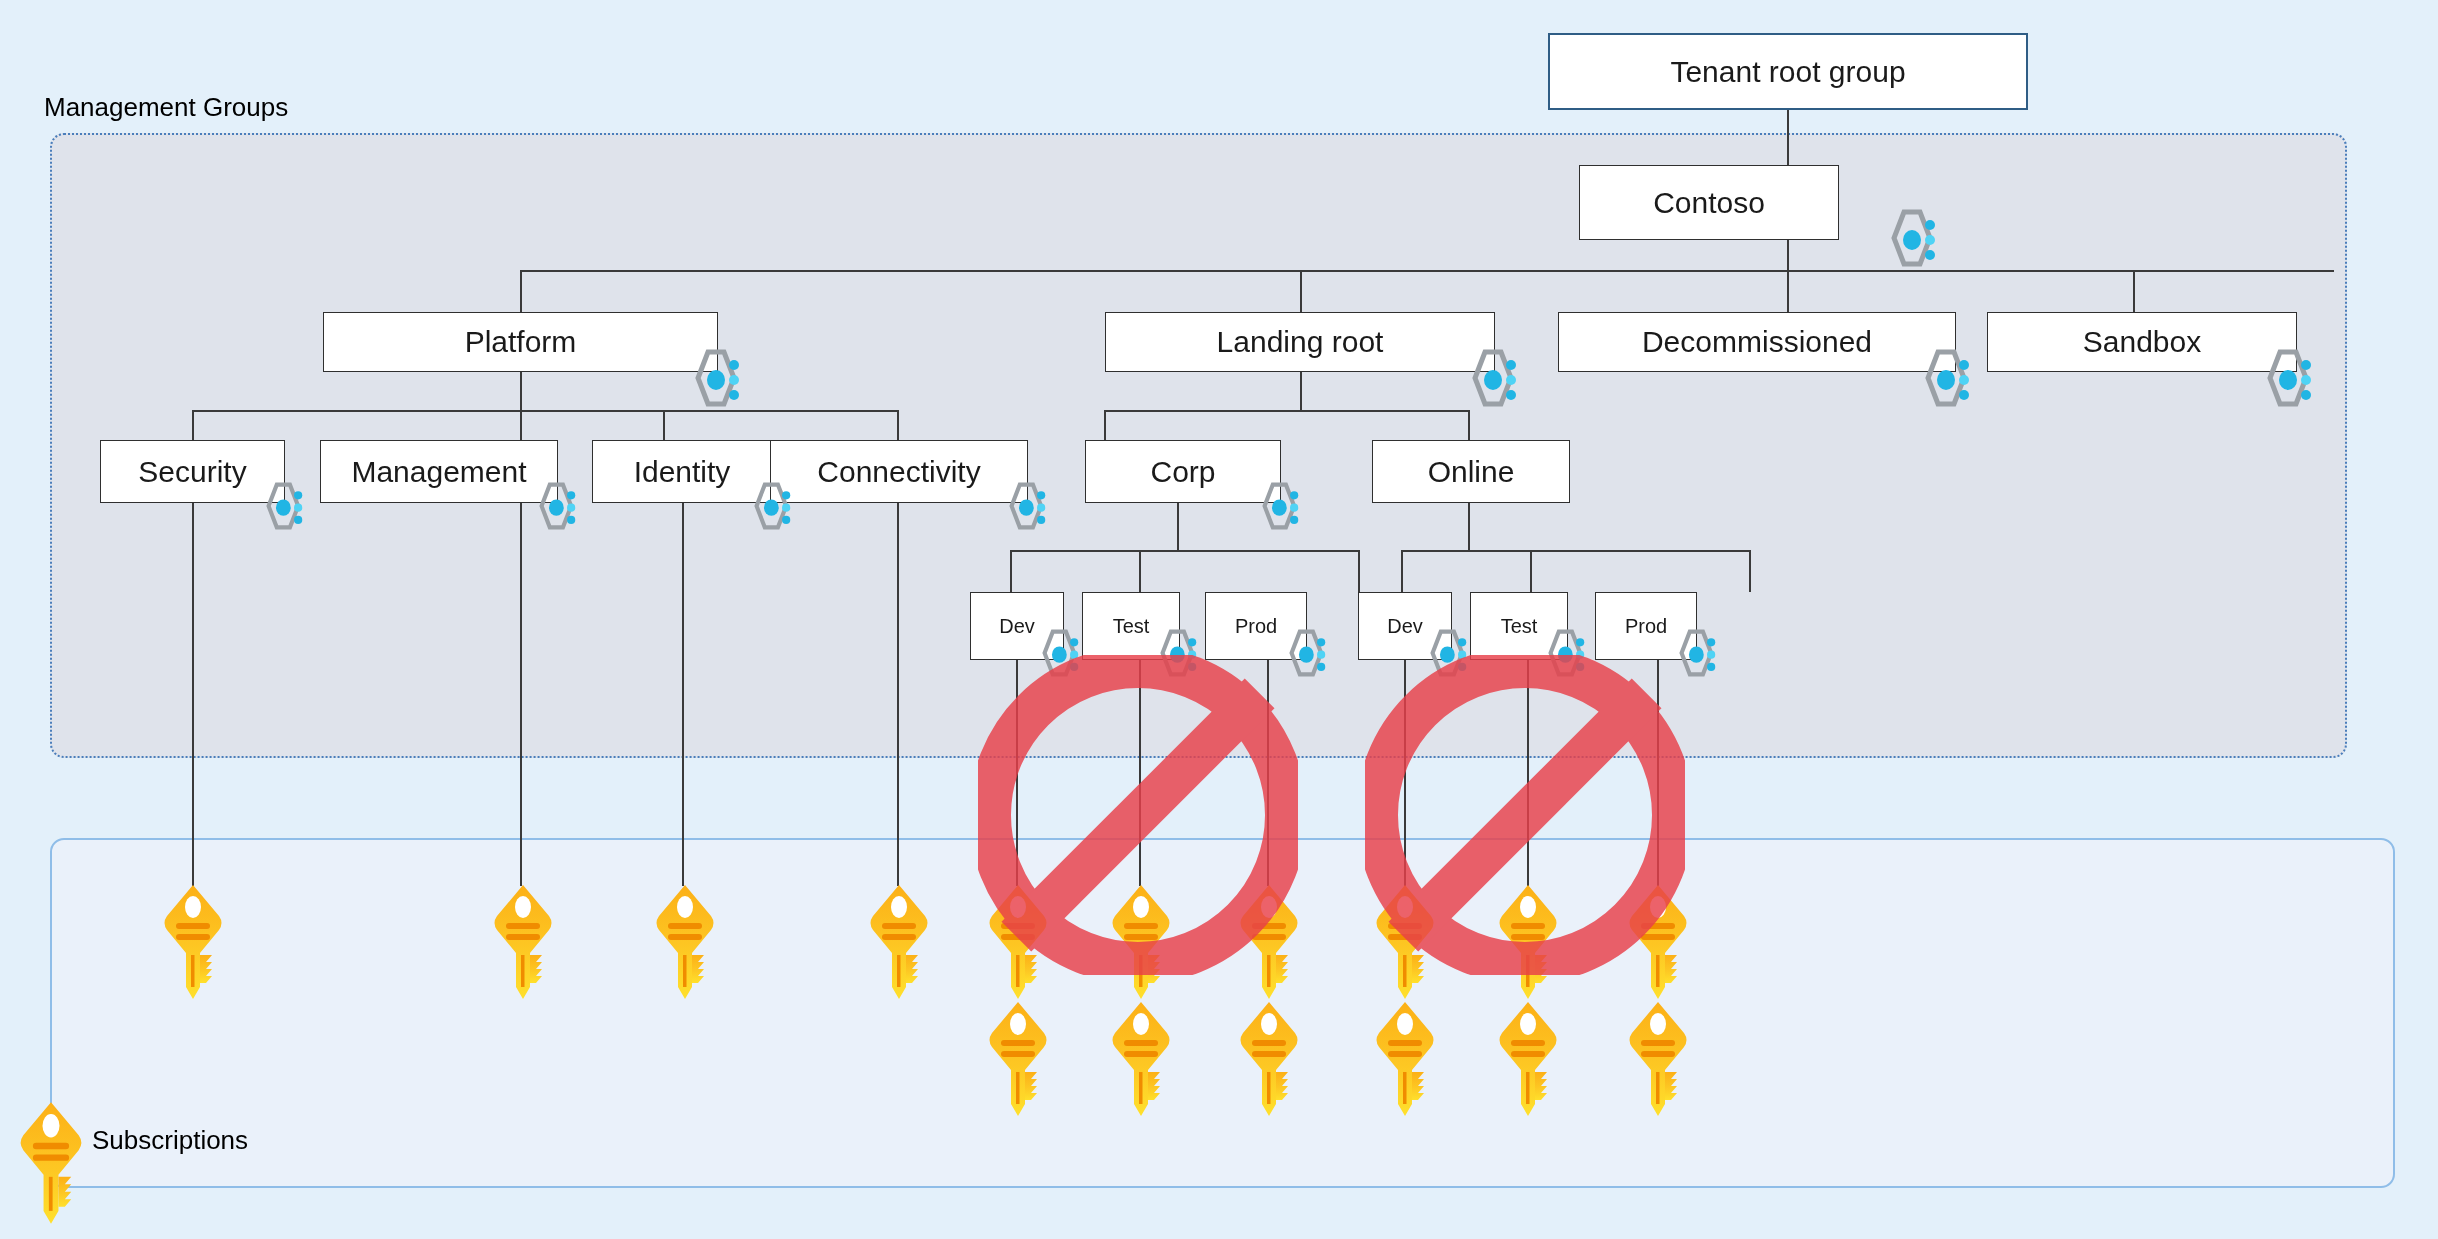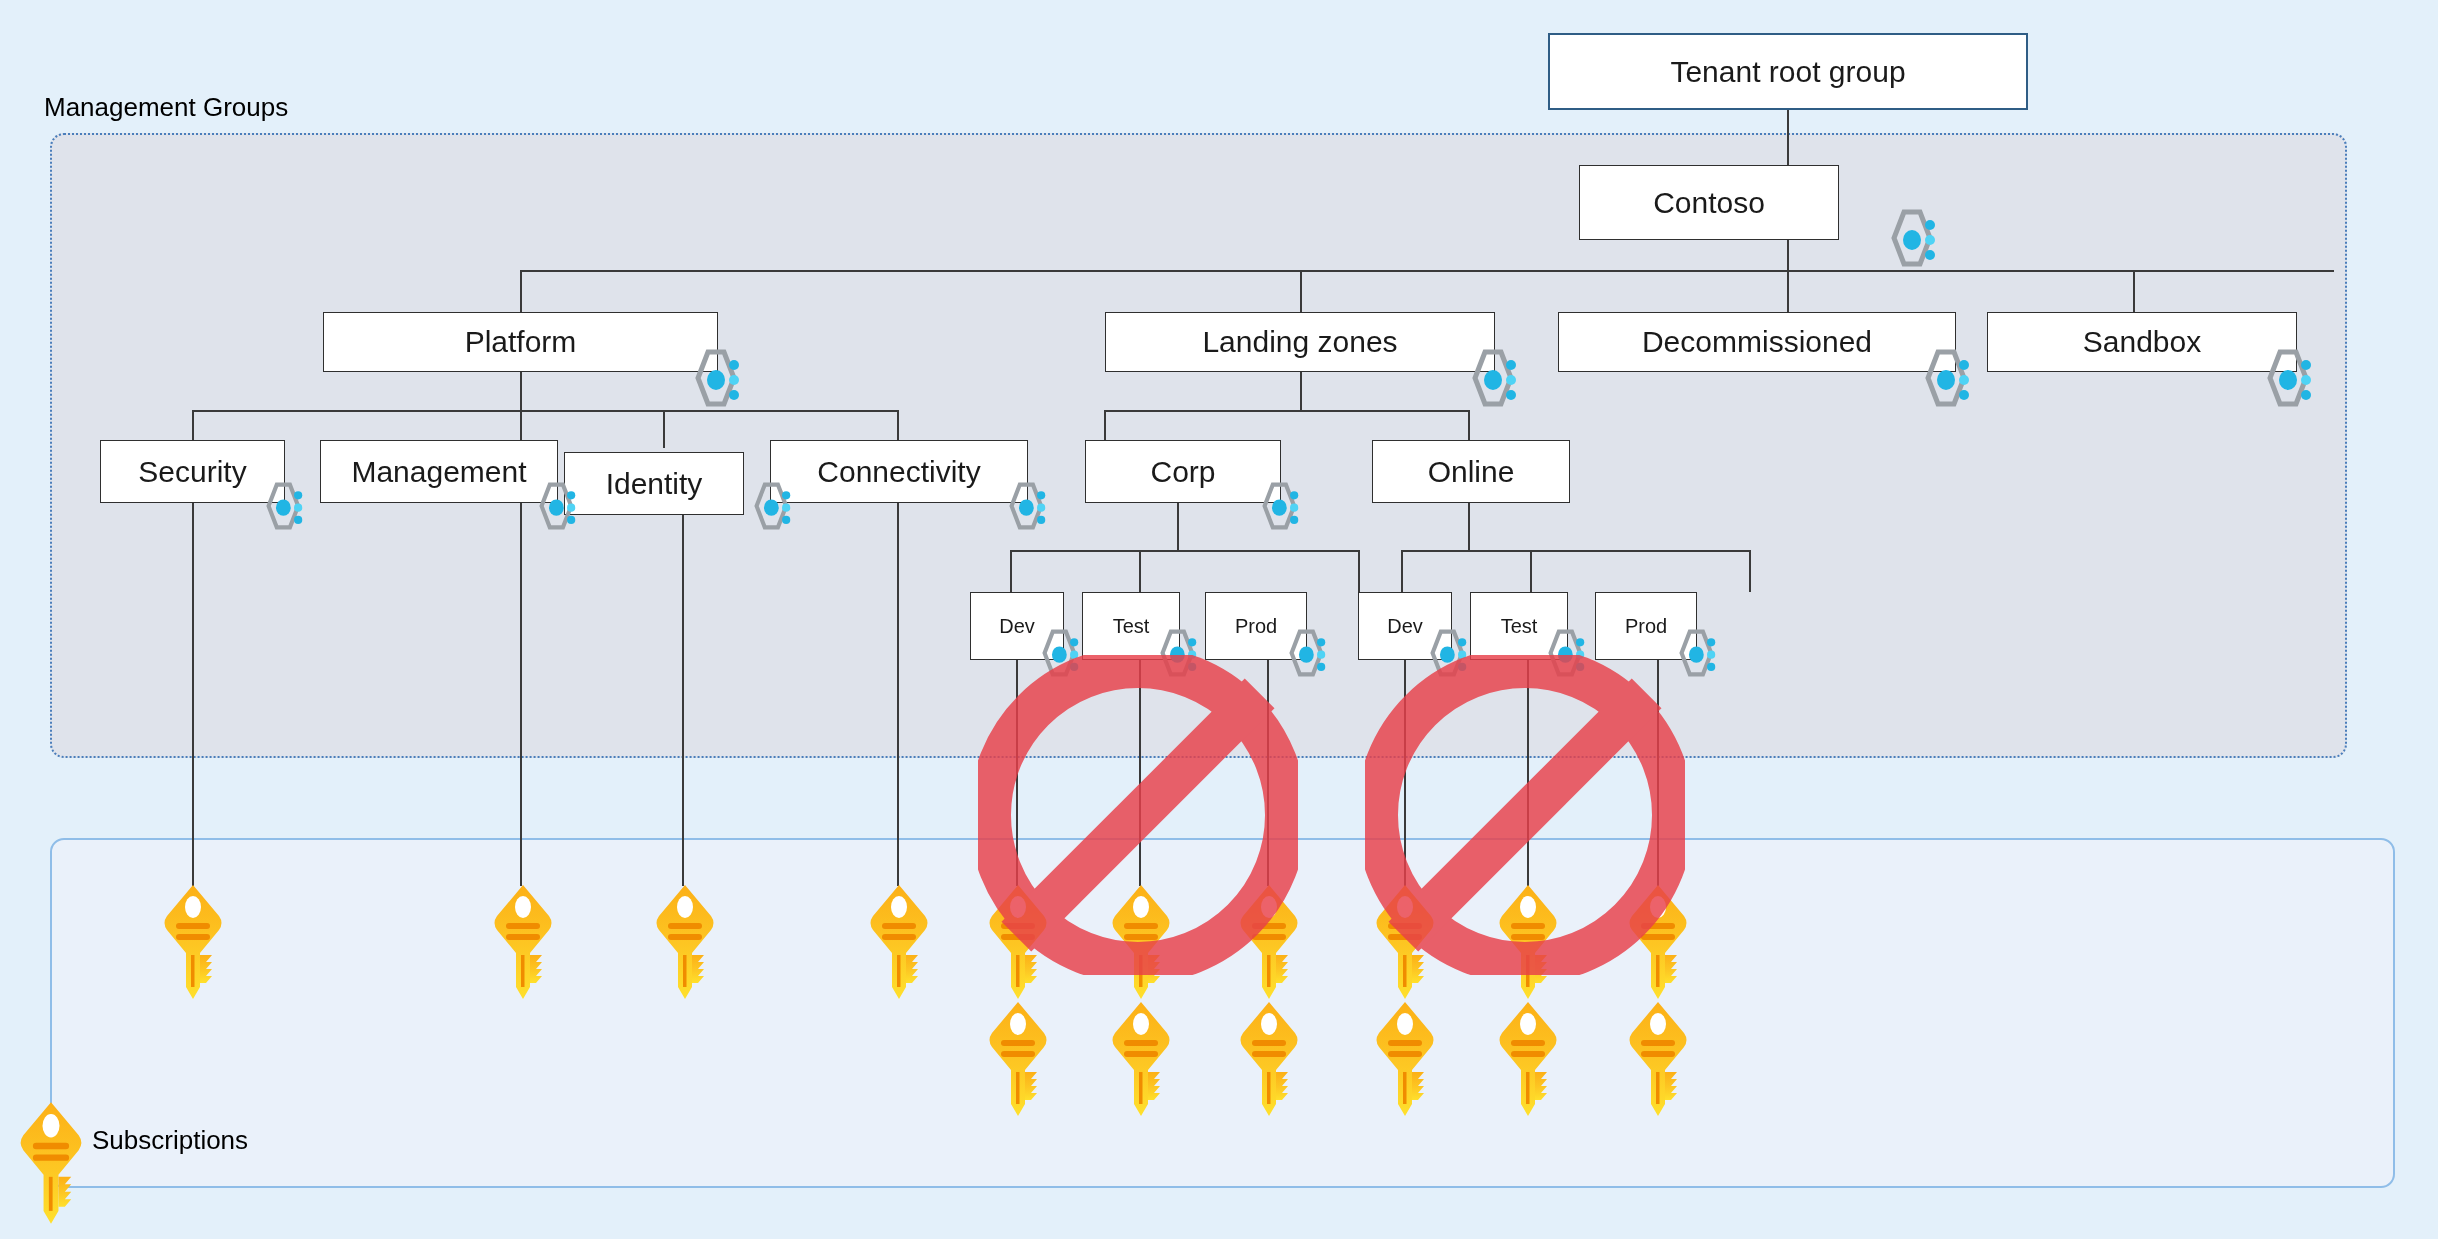--- a/index.html
+++ b/index.html
@@ -182,21 +182,21 @@
     <svg viewBox="0 0 56 60" width="56" height="60">
       <polygon points="18,4 34,4 44,30 34,56 18,56 8,30" fill="none" stroke="#9aa0a6" stroke-width="5"></polygon>
       <ellipse cx="26" cy="32" rx="9" ry="10" fill="#21b5e4"></ellipse>
       <circle cx="44" cy="17" r="5" fill="#21b5e4"></circle>
       <circle cx="44" cy="32" r="5" fill="#4fd3f5"></circle>
       <circle cx="44" cy="47" r="5" fill="#21b5e4"></circle>
     </svg>
   </div>
 
   <div class="node" style="left:1105px; top:312px; width:390px; height:60px;">
-    <span>Landing zones</span>
+    <span>Landing root</span>
   </div>
   <div class="mgicon" style="left:1467px; top:348px;">
     <svg viewBox="0 0 56 60" width="56" height="60">
       <polygon points="18,4 34,4 44,30 34,56 18,56 8,30" fill="none" stroke="#9aa0a6" stroke-width="5"></polygon>
       <ellipse cx="26" cy="32" rx="9" ry="10" fill="#21b5e4"></ellipse>
       <circle cx="44" cy="17" r="5" fill="#21b5e4"></circle>
       <circle cx="44" cy="32" r="5" fill="#4fd3f5"></circle>
       <circle cx="44" cy="47" r="5" fill="#21b5e4"></circle>
     </svg>
   </div>
@@ -246,21 +246,21 @@
   <div class="mgicon sm" style="left:535px; top:481px;">
     <svg viewBox="0 0 56 60" width="46" height="50">
       <polygon points="18,4 34,4 44,30 34,56 18,56 8,30" fill="none" stroke="#9aa0a6" stroke-width="5"></polygon>
       <ellipse cx="26" cy="32" rx="9" ry="10" fill="#21b5e4"></ellipse>
       <circle cx="44" cy="17" r="5" fill="#21b5e4"></circle>
       <circle cx="44" cy="32" r="5" fill="#4fd3f5"></circle>
       <circle cx="44" cy="47" r="5" fill="#21b5e4"></circle>
     </svg>
   </div>
 
-  <div class="node" style="left:564px; top:440px; width:180px; height:63px;margin-top:12px;">
+  <div class="node" style="left:592px; top:440px; width:180px; height:63px;">
     <span>Identity</span>
   </div>
   <div class="mgicon sm" style="left:750px; top:481px;">
     <svg viewBox="0 0 56 60" width="46" height="50">
       <polygon points="18,4 34,4 44,30 34,56 18,56 8,30" fill="none" stroke="#9aa0a6" stroke-width="5"></polygon>
       <ellipse cx="26" cy="32" rx="9" ry="10" fill="#21b5e4"></ellipse>
       <circle cx="44" cy="17" r="5" fill="#21b5e4"></circle>
       <circle cx="44" cy="32" r="5" fill="#4fd3f5"></circle>
       <circle cx="44" cy="47" r="5" fill="#21b5e4"></circle>
     </svg>

